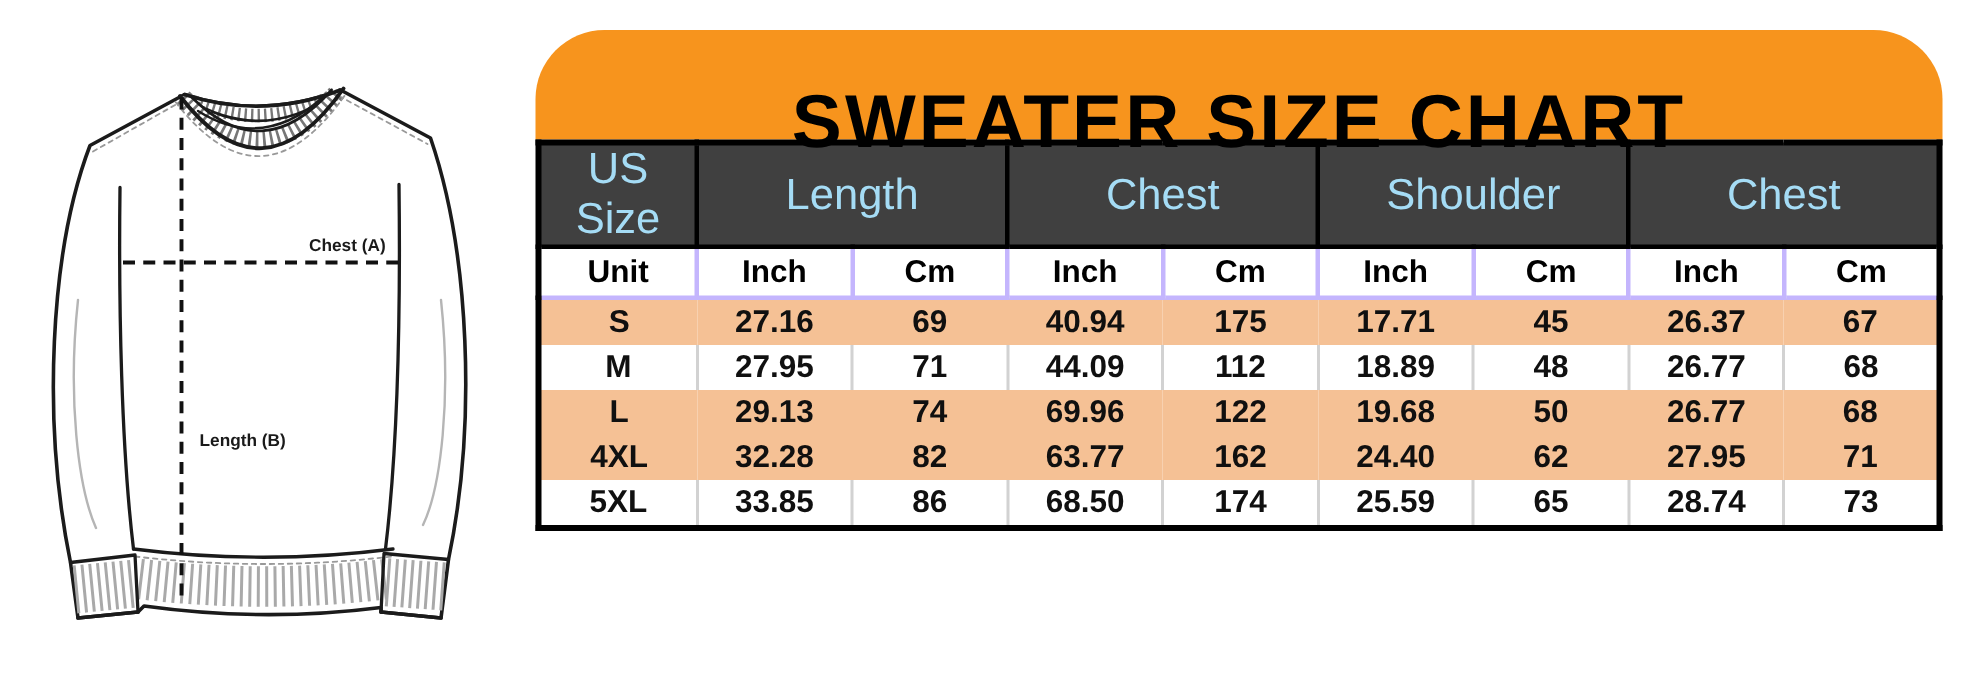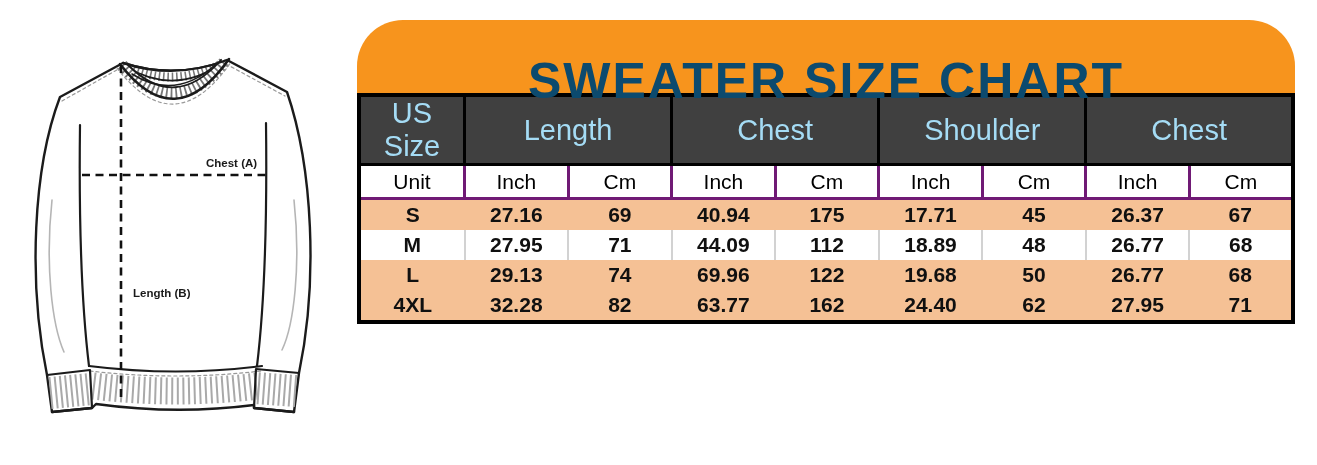--- a/index.html
+++ b/index.html
@@ -12,35 +12,35 @@
   
   .sweater-svg{position:absolute;left:0;top:0;}
 
   
   .chart-area{position:absolute;left:357px;top:20px;width:938px;}
   .banner{
     height:73px;background:#F7941D;border-radius:46px 46px 0 0;
     display:flex;align-items:center;justify-content:center;
   }
   .banner span{
-    color:#0c4a6e;font-size:50px;font-weight:bold;letter-spacing:2px;white-space:nowrap;margin-top:48px;
+    color:#000000;font-size:50px;font-weight:bold;letter-spacing:2px;white-space:nowrap;margin-top:48px;
   }
   table.size-table{
     width:100%;border-collapse:collapse;table-layout:fixed;
     border:4px solid #000;
   }
   table.size-table th, table.size-table td{padding:0;text-align:center;vertical-align:middle;}
   tr.group-row th{
     background:#404040;color:#A5DCF5;font-weight:normal;font-size:29px;height:32px;
     border:3px solid #000;
     margin-top:36px;
   }
   tr.unit-row th{
-    background:#ffffff;color:#000;font-weight:normal;font-size:21px;height:31px;
-    border:3px solid #701a75;
+    background:#ffffff;color:#000;font-weight:bold;font-size:21px;height:31px;
+    border:3px solid #c4b5fd;
   }
   tbody th, tbody td{font-size:21px;font-weight:bold;color:#101010;height:30px;}
   tbody tr.r-peach th, tbody tr.r-peach td{background:#F5C195;}
   tbody tr.r-white th, tbody tr.r-white td{background:#ffffff;border-left:2px solid #d2d2d2;}
   tbody tr.r-white th:first-child{border-left:none;}
 </style>
 </head>
 <body>
 
 <div class="canvas">
@@ -171,16 +171,27 @@
           <th>4XL</th>
           <td>32.28</td>
           <td>82</td>
           <td>63.77</td>
           <td>162</td>
           <td>24.40</td>
           <td>62</td>
           <td>27.95</td>
           <td>71</td>
         </tr>
+        <tr class="r-white">
+          <th>5XL</th>
+          <td>33.85</td>
+          <td>86</td>
+          <td>68.50</td>
+          <td>174</td>
+          <td>25.59</td>
+          <td>65</td>
+          <td>28.74</td>
+          <td>73</td>
+        </tr>
       </tbody>
     </table>
   </div>
 </div>
 
 </body></html>

